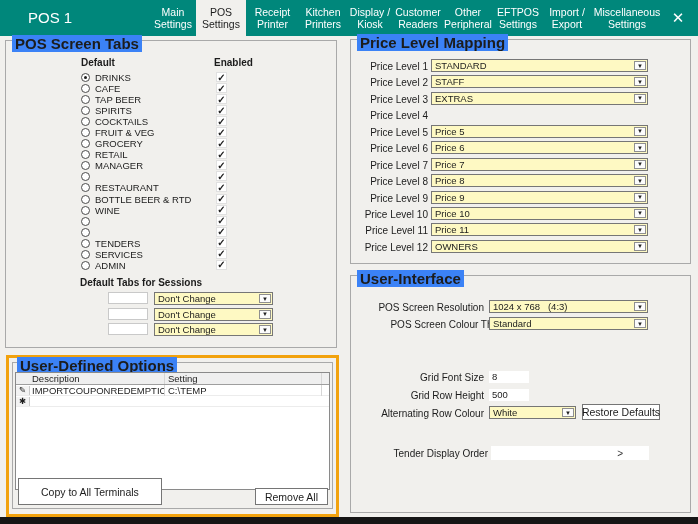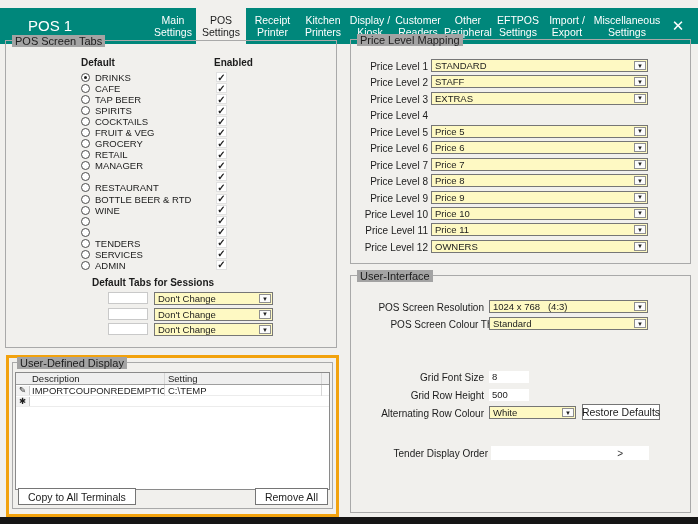--- a/index.html
+++ b/index.html
@@ -3,37 +3,37 @@
 <meta charset="utf-8">
 <style>
   * { margin:0; padding:0; box-sizing:border-box; }
   html,body { width:698px; height:524px; }
   body {
     position:relative; overflow:hidden;
     background:#f1f0ed; color:#1c1c1c;
     font-family:"Liberation Sans", sans-serif; font-size:10px;
   }
   
-  .header { position:absolute; left:0; top:0; width:698px; height:36px; background:#00877B;margin-top:8px; }
+  .header { position:absolute; left:0; top:0; width:698px; height:36px; background:#00877B; }
   .win-title { position:absolute; left:28px; top:0; height:36px; line-height:36px; color:#fff; font-size:15px; }
   .tabs { position:absolute; left:150px; top:0; height:36px; display:flex; }
   .tab { display:flex; flex-direction:column; justify-content:center; align-items:center;
          color:#fff; font-size:10.5px; line-height:12.5px; text-align:center; cursor:default; }
   .tab.active { background:#f1f0ed; color:#1c1c1c; }
   .tabs div:nth-of-type(1){width:46px}.tabs div:nth-of-type(2){width:50px}
   .tabs div:nth-of-type(3){width:53px}.tabs div:nth-of-type(4){width:48px}
   .tabs div:nth-of-type(5){width:46px}.tabs div:nth-of-type(6){width:50px}
   .tabs div:nth-of-type(7){width:50px}.tabs div:nth-of-type(8){width:50px}
   .tabs div:nth-of-type(9){width:48px}.tabs div:nth-of-type(10){width:72px}
   .close-btn { position:absolute; right:6px; top:0; width:28px; height:36px; color:#fff;
                display:flex; align-items:center; justify-content:center; font-size:15px; font-weight:300; }
   
   .group { position:absolute; border:1px solid #a9a9a9; }
-  .group-label { position:absolute; top:-6px; left:6px; background:#a3a3a3; padding:0 3px;
-                 font-weight:normal; font-size:11px; white-space:nowrap; }
+  .group-label { position:absolute; top:-6px; left:6px; background:#3b82f6; padding:0 3px;
+                 font-weight:bold; font-size:15px; white-space:nowrap; }
   .lbl { position:absolute; font-size:10px; white-space:nowrap; }
   .bold { font-weight:bold; }
   .r { text-align:right; }
   
   .combo { position:absolute; background:#fef9c3; border:1px solid #767676; display:flex; height:13px; }
   .combo .val { flex:1; padding-left:3px; font-size:9.5px; line-height:11px; white-space:pre; overflow:hidden; }
   .combo .arr { width:12px; margin:1px; border:1px solid #8f8f8f; background:#fcfcfc;
                 display:flex; align-items:center; justify-content:center; font-size:6px; color:#222; }
   .tbox { position:absolute; background:#fff; border:1px solid #c9c9c9; }
   .vbox { position:absolute; background:#fff; font-size:9.5px; line-height:12px; padding:0 3px; }
@@ -291,21 +291,21 @@
 
       <div class="titem">
         <span class="radio"></span>
         <span class="name">ADMIN</span>
         <span class="checkbox on">
           <i>✓</i>
         </span>
       </div>
     </div>
 
-  <div class="lbl bold" style="left:86px; top:236px;">Default Tabs for Sessions</div>
+  <div class="lbl bold" style="left:74px; top:236px;">Default Tabs for Sessions</div>
   <div class="session-rows">
 
       <div class="srow">
         <div class="tbox"></div>
         <div class="combo">
           <span class="val">Don't Change</span>
           <span class="arr">▼</span>
         </div>
       </div>
 
@@ -322,21 +322,21 @@
         <div class="combo">
           <span class="val">Don't Change</span>
           <span class="arr">▼</span>
         </div>
       </div>
     </div>
 </div>
 
 <div class="udo-hl">
   <div class="udo-group">
-    <div class="group-label" style="left:4px;">User-Defined Display</div>
+    <div class="group-label" style="left:4px;">User-Defined Options</div>
 
     <div class="grid">
       <div class="grow hdr">
         <div class="c-sel"></div>
         <div class="c-desc">Description</div>
         <div class="c-set">Setting</div>
         <div class="c-x"></div>
       </div>
       <div>
 
@@ -349,21 +349,21 @@
 
           <div class="grow drow">
             <div class="c-sel">✱</div>
             <div class="c-desc"></div>
             <div class="c-set"></div>
             <div class="c-x"></div>
           </div>
         </div>
     </div>
 
-    <div class="btn" style="left:5px; bottom:3px; height:17px; padding:0 9px;">Copy to All Terminals</div>
+    <div class="btn" style="left:5px; bottom:3px; height:27px; padding:0 22px;">Copy to All Terminals</div>
     <div class="btn" style="right:4px; bottom:3px; height:17px; padding:0 9px;">Remove All</div>
   </div>
 </div>
 
 <div class="group" style="left:350px; top:39px; width:341px; height:225px;">
   <div class="group-label">Price Level Mapping</div>
   <div class="plm-rows">
 
       <div class="plmrow">
         <span class="lbl r">Price Level 1</span>

